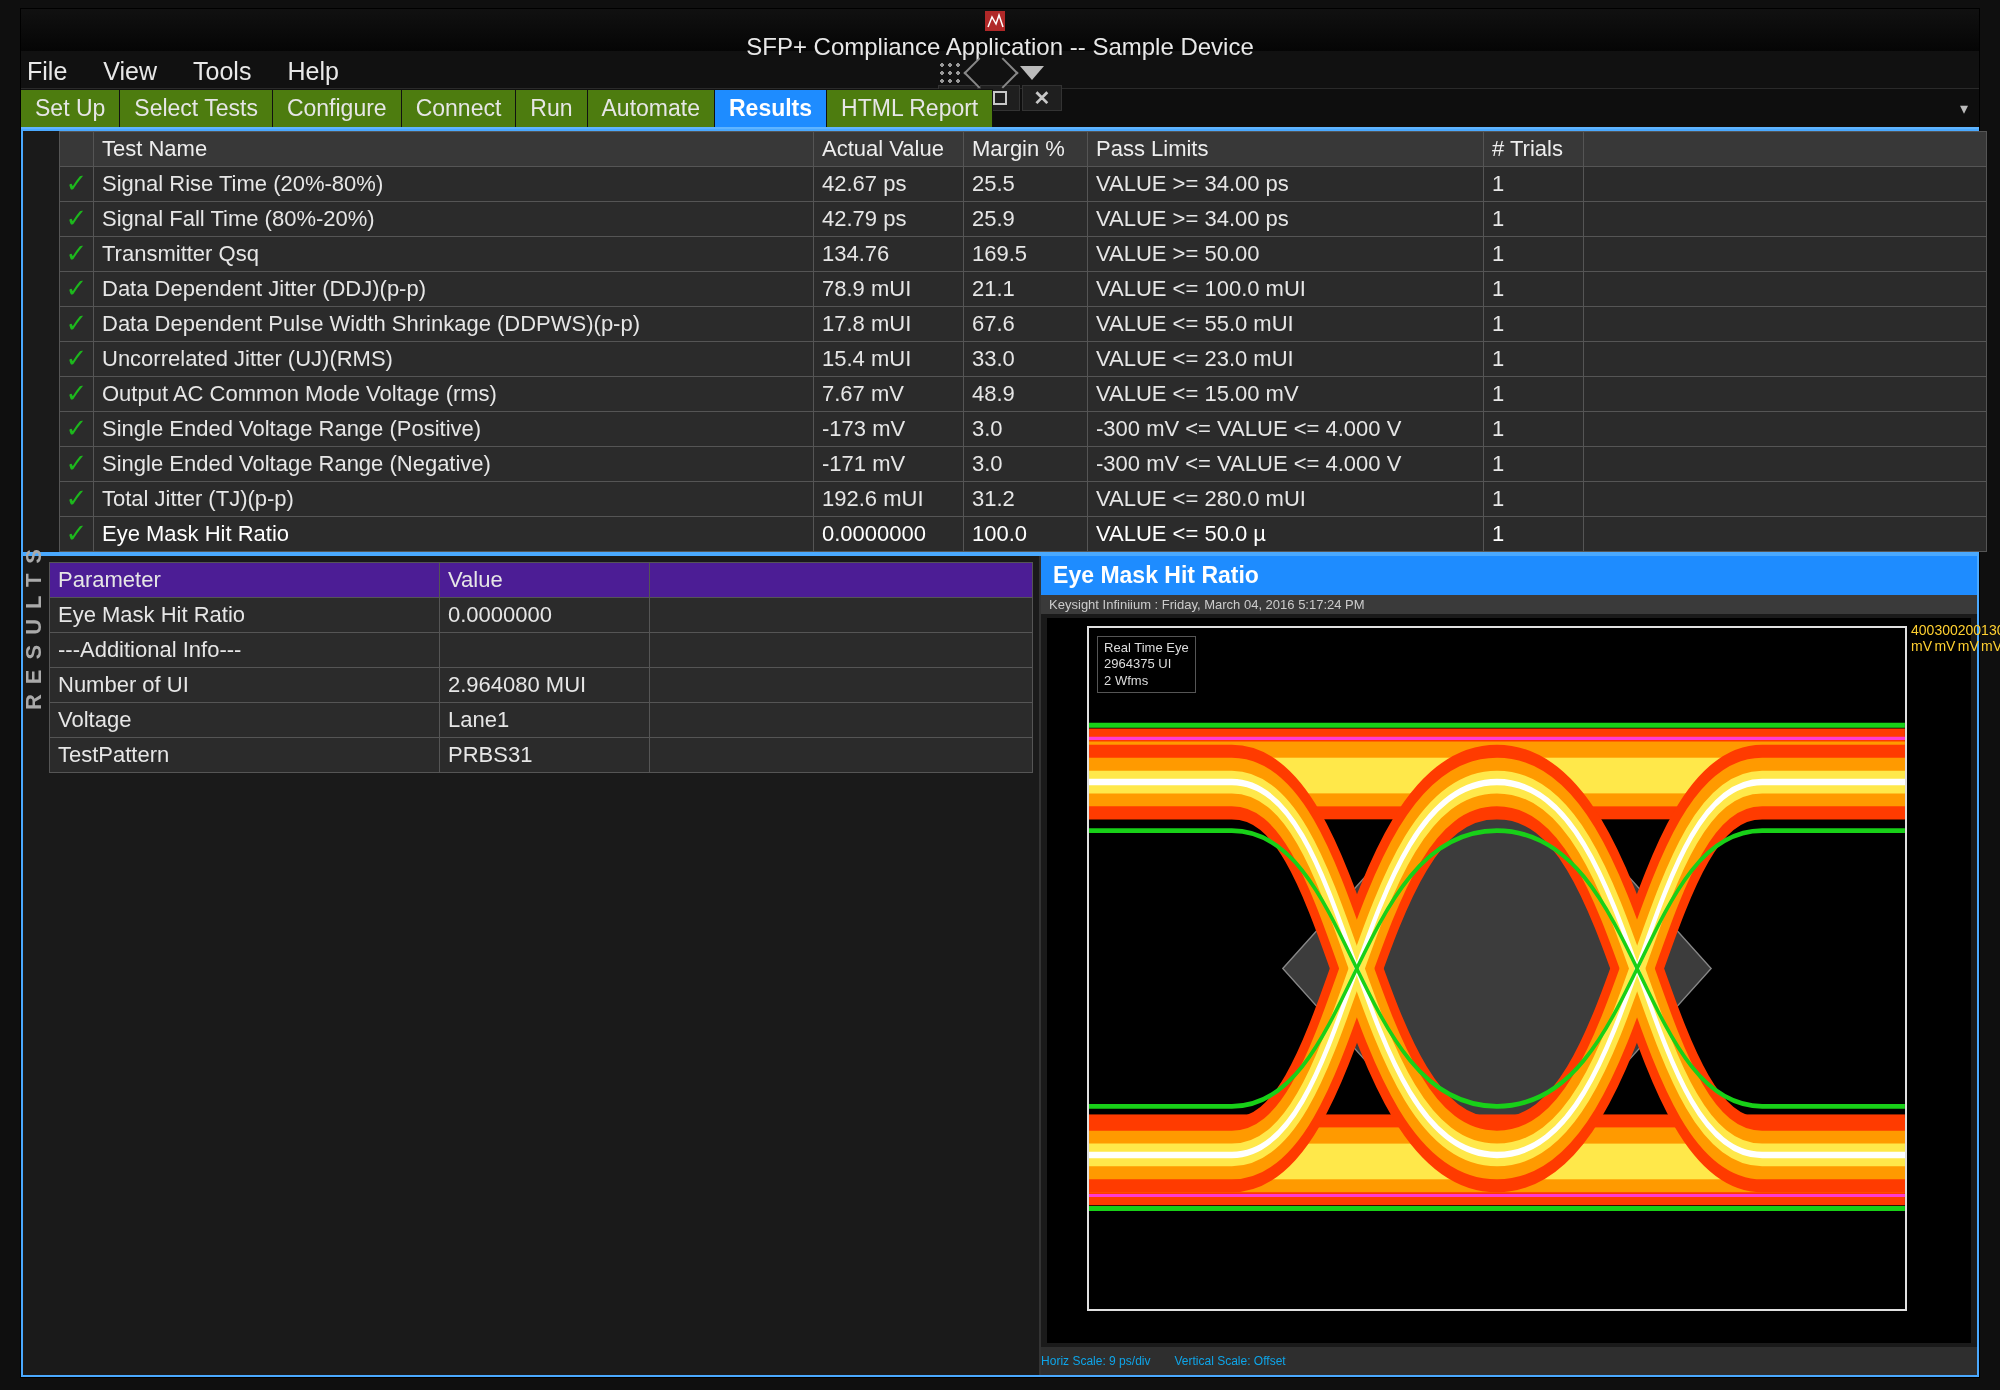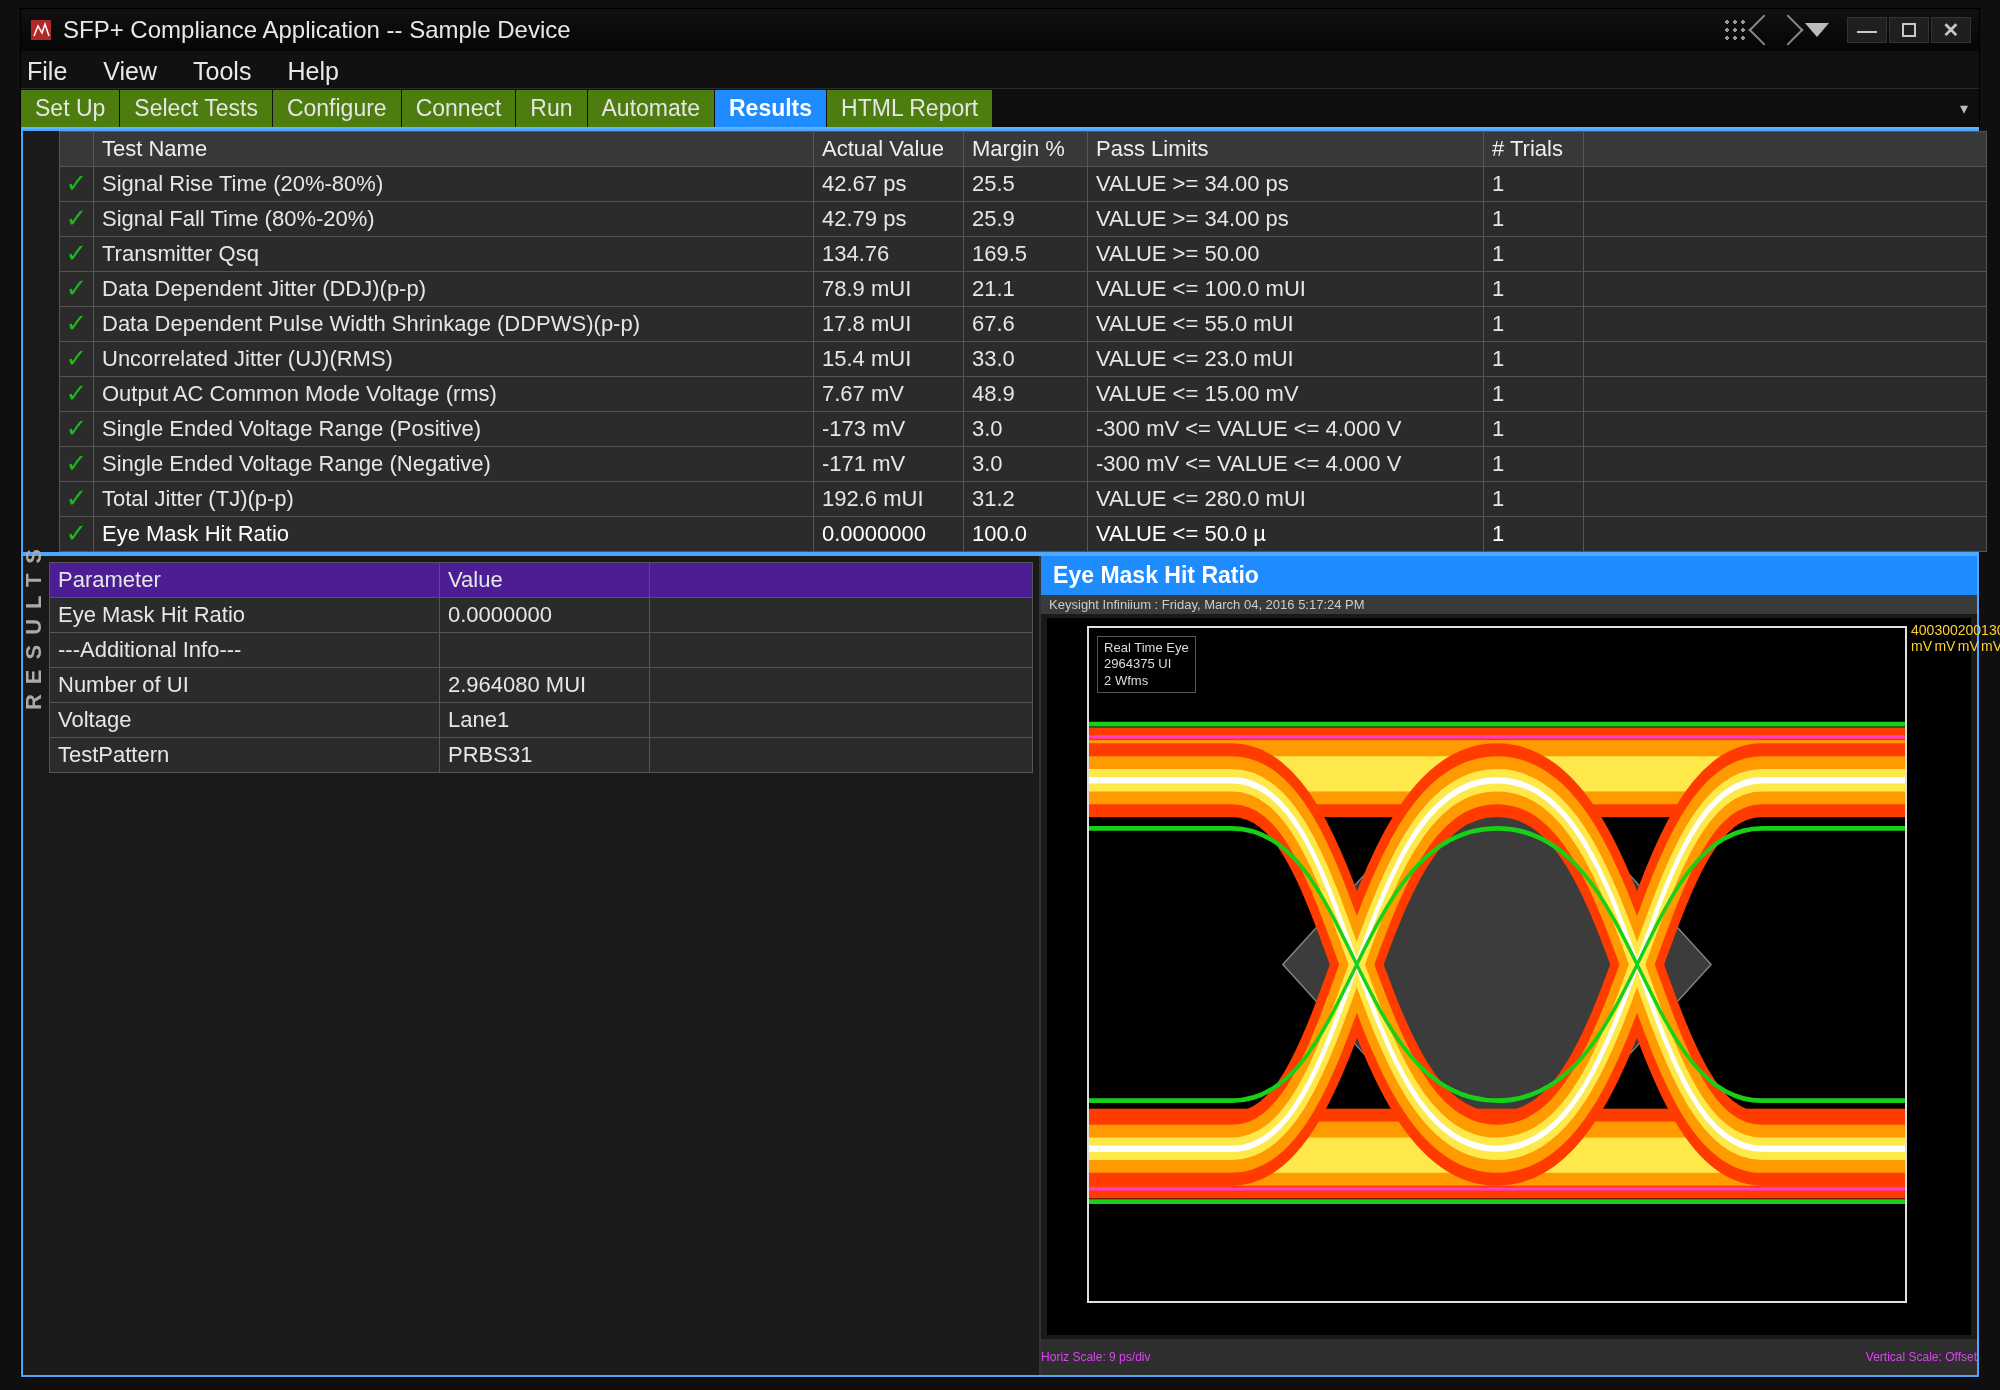--- a/index.html
+++ b/index.html
@@ -18,20 +18,21 @@
     background: #1a1a1a;
     border: 1px solid #000;
   }
   .titlebar {
     height: 42px;
     background: linear-gradient(#111, #050505);
     display: flex; align-items: center;
     padding: 0 8px;
     font-size: 24px;
     color: #e8e8e8;
+    flex-direction: column;
   }
   .titlebar .app-icon {
     width: 24px; height: 24px;
     margin-right: 10px;
   }
   .titlebar .title-text { flex: 1; }
   .titlebar .win-buttons { display: flex; gap: 2px; }
   .titlebar .win-extra {
     margin-right: 18px;
     color: #bbb;
@@ -248,25 +249,25 @@
   }
   .eye-legend {
     position: absolute; left: 8px; top: 8px;
     background: rgba(0,0,0,0.7);
     border: 1px solid #555;
     font-size: 13px; color: #ddd;
     padding: 3px 6px;
     line-height: 1.25;
   }
   .eye-footer {
-    height: 36px;
+    height: 28px;
     background: #2e2e2e;
     font-size: 12px;
-    color: #d946ef;
-    display:flex; align-items:center; justify-content:space-between;
+    color: #0ea5e9;
+    display:flex; align-items:center; justify-content:flex-start;
     gap: 24px;
   }
   svg.eye-svg { width: 100%; height: 100%; display:block; }
 </style>
 </head>
 <body>
 
 <div class="window">
 
   <div class="titlebar">

